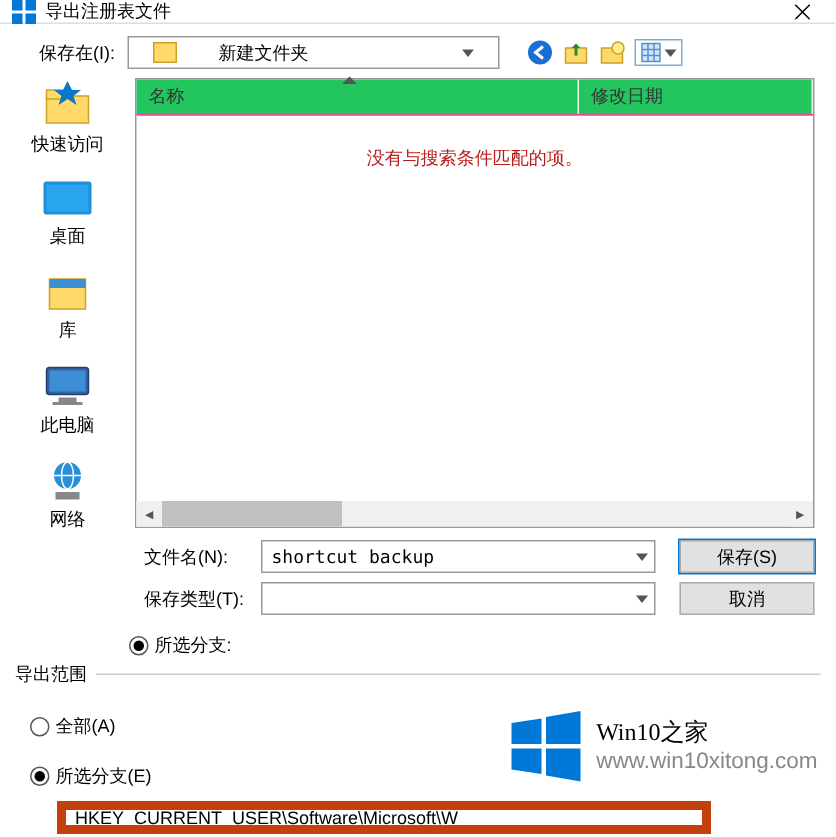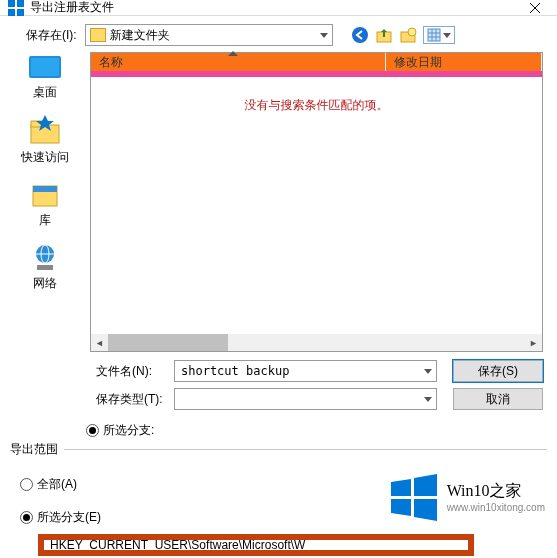--- a/index.html
+++ b/index.html
@@ -5,33 +5,33 @@
 * { box-sizing: border-box; margin: 0; padding: 0; }
 body { font-family: "Microsoft YaHei", "Segoe UI", sans-serif; font-size: 12px; background: #fff; width: 557px; height: 558px; overflow: hidden; }
 
 .titlebar { height: 16px; background: #fff; border-bottom: 1px solid #ddd; display: flex; align-items: center; padding-left: 8px; }
 .titlebar .app-icon { width: 16px; height: 16px; margin-right: 6px; }
 .titlebar .title { flex: 1; color: #000; }
 .titlebar .close { width: 45px; height: 30px; display: flex; align-items: center; justify-content: center; color: #000; }
 
 .toolbar-row { display: flex; align-items: center; padding: 8px 14px 6px 26px; gap: 4px; }
 .toolbar-row .lbl { margin-right: 4px; }
-.toolbar-row .path-select { flex: 0 0 248px; height: 22px; border: 1px solid #999; display: flex; align-items: center; padding: 0 4px; background: #fff; position: relative; }
+.toolbar-row .path-select { flex: 0 0 248px; height: 22px; border: 1px solid #999; display: flex; align-items: center; padding: 0 16px; background: #fff; position: relative; gap: 24px; }
 .toolbar-row .path-select .folder-ico { width: 16px; height: 14px; background: #ffd96a; border: 1px solid #c9a227; margin-right: 4px; }
 .toolbar-row .path-select .dd { margin-left: auto; }
 .toolbar-row .nav-icons { display: flex; gap: 6px; margin-left: 14px; align-items: center; }
 .nav-ico { width: 18px; height: 18px; display: flex; align-items: center; justify-content: center; }
 
 .main { display: flex; height: 300px; }
 .sidebar { width: 90px; display: flex; flex-direction: column; align-items: center; gap: 14px; padding-top: 2px; }
 .side-item { display: flex; flex-direction: column; align-items: center; gap: 2px; }
 .side-item .lbl { color: #000; font-size: 12px; }
 
 .filelist { flex: 1; border: 1px solid #999; margin-right: 14px; position: relative; background: #fff; display: flex; flex-direction: column; }
-.columns { display: flex; border-bottom: 6px solid #ec4899; height: 24px; background: #f97316; }
+.columns { display: flex; border-bottom: 1px solid #ec4899; height: 24px; background: #22c55e; }
 .col { padding: 4px 8px; border-right: 1px solid #eee; color: #333; display:flex; align-items:center; }
 .col1 { flex: 0 0 295px; position: relative; }
 .col1::after { content:""; position:absolute; right:50%; top:-2px; border-left:5px solid transparent; border-right:5px solid transparent; border-bottom:5px solid #555; }
 .col2 { flex: 1; }
 .empty { flex: 1; display: flex; align-items: flex-start; justify-content: center; padding-top: 20px; color: #b91c1c; }
 .hscroll { height: 17px; background: #f0f0f0; display:flex; align-items:center; }
 .hscroll .thumb { height: 17px; background: #c0c0c0; }
 .hscroll .arrow { width:17px; height:17px; background:#f0f0f0; display:flex; align-items:center; justify-content:center; font-size:9px; color:#555; }
 
 .fields { padding: 8px 14px 4px 96px; }
@@ -47,21 +47,21 @@
 .sep { border-top: 1px solid #ccc; margin: 10px 10px 0 10px; position: relative; }
 .sep-label { position: absolute; left: 0; top: -9px; background: #fff; padding-right: 6px; }
 
 .export-scope { padding: 10px 20px 8px 20px; }
 .scope-opt { display:flex; align-items:center; gap:4px; margin: 16px 0 8px 0; }
 .path-input { width: 436px; height: 22px; border: 6px solid #c2410c; padding: 0 6px; margin-left: 18px; display:flex; align-items:center; font-family: "Segoe UI", sans-serif; font-size: 12px; overflow:hidden; white-space:nowrap; }
 
 .watermark { position: absolute; right: 12px; bottom: 36px; display:flex; align-items:center; gap:8px; pointer-events:none; }
 .watermark .txt { display:flex; flex-direction:column; align-items:flex-start; }
 .watermark .txt .big { font-size: 16px; color:#020202; font-weight:400; font-family: "Microsoft YaHei"; }
-.watermark .txt .small { font-size: 10px; color:#888; }
+.watermark .txt .small { font-size: 15px; color:#888; }
 
 .radio { width:13px; height:13px; border:1px solid #555; border-radius:50%; display:inline-flex; align-items:center; justify-content:center; }
 .radio.sel::after { content:""; width:7px; height:7px; border-radius:50%; background:#000; }
 
 .dd { width:0; height:0; border-left:4px solid transparent; border-right:4px solid transparent; border-top:5px solid #555; }
 
 svg { display:block; }
 </style>
 </head>
 <body>
@@ -120,40 +120,49 @@
           <line x1="9" y1="1" x2="9" y2="13" stroke="#5a8fc9"></line>
         </svg>
       <span class="dd" style="margin-left:2px"></span>
     </span>
   </div>
 </div>
 
 <div class="main">
   <div class="sidebar">
     <div class="side-item">
-      <svg width="36" height="28">
-          <rect x="2" y="2" width="32" height="22" rx="2" fill="#1f8fd6"></rect>
-          <rect x="4" y="4" width="28" height="18" fill="#29a6ef"></rect>
-        </svg>
-      <span class="lbl">桌面</span>
-    </div>
-    <div class="side-item">
       <svg width="36" height="32">
           <rect x="4" y="10" width="28" height="18" fill="#ffd96a" stroke="#c9a227"></rect>
           <rect x="4" y="6" width="12" height="6" fill="#ffd96a" stroke="#c9a227"></rect>
           <polygon points="18,0 21,6 27,6 22,10 24,16 18,12 12,16 14,10 9,6 15,6" fill="#0a77c9"></polygon>
         </svg>
       <span class="lbl">快速访问</span>
     </div>
     <div class="side-item">
+      <svg width="36" height="28">
+          <rect x="2" y="2" width="32" height="22" rx="2" fill="#1f8fd6"></rect>
+          <rect x="4" y="4" width="28" height="18" fill="#29a6ef"></rect>
+        </svg>
+      <span class="lbl">桌面</span>
+    </div>
+    <div class="side-item">
       <svg width="36" height="30">
           <rect x="6" y="6" width="24" height="20" fill="#ffd96a" stroke="#c9a227"></rect>
           <rect x="6" y="6" width="24" height="6" fill="#3a8fd6"></rect>
         </svg>
       <span class="lbl">库</span>
+    </div>
+    <div class="side-item">
+      <svg width="36" height="30">
+          <rect x="4" y="2" width="28" height="18" rx="2" fill="#3a5f9e" stroke="#24406e"></rect>
+          <rect x="6" y="4" width="24" height="14" fill="#3c8fd6"></rect>
+          <rect x="12" y="22" width="12" height="3" fill="#888"></rect>
+          <rect x="8" y="25" width="20" height="2" fill="#888"></rect>
+        </svg>
+      <span class="lbl">此电脑</span>
     </div>
     <div class="side-item">
       <svg width="36" height="30">
           <circle cx="18" cy="11" r="9" fill="#2a8fd6"></circle>
           <ellipse cx="18" cy="11" rx="4" ry="9" fill="none" stroke="#fff"></ellipse>
           <line x1="9" y1="11" x2="27" y2="11" stroke="#fff"></line>
           <rect x="10" y="22" width="16" height="5" fill="#888"></rect>
         </svg>
       <span class="lbl">网络</span>
     </div>

